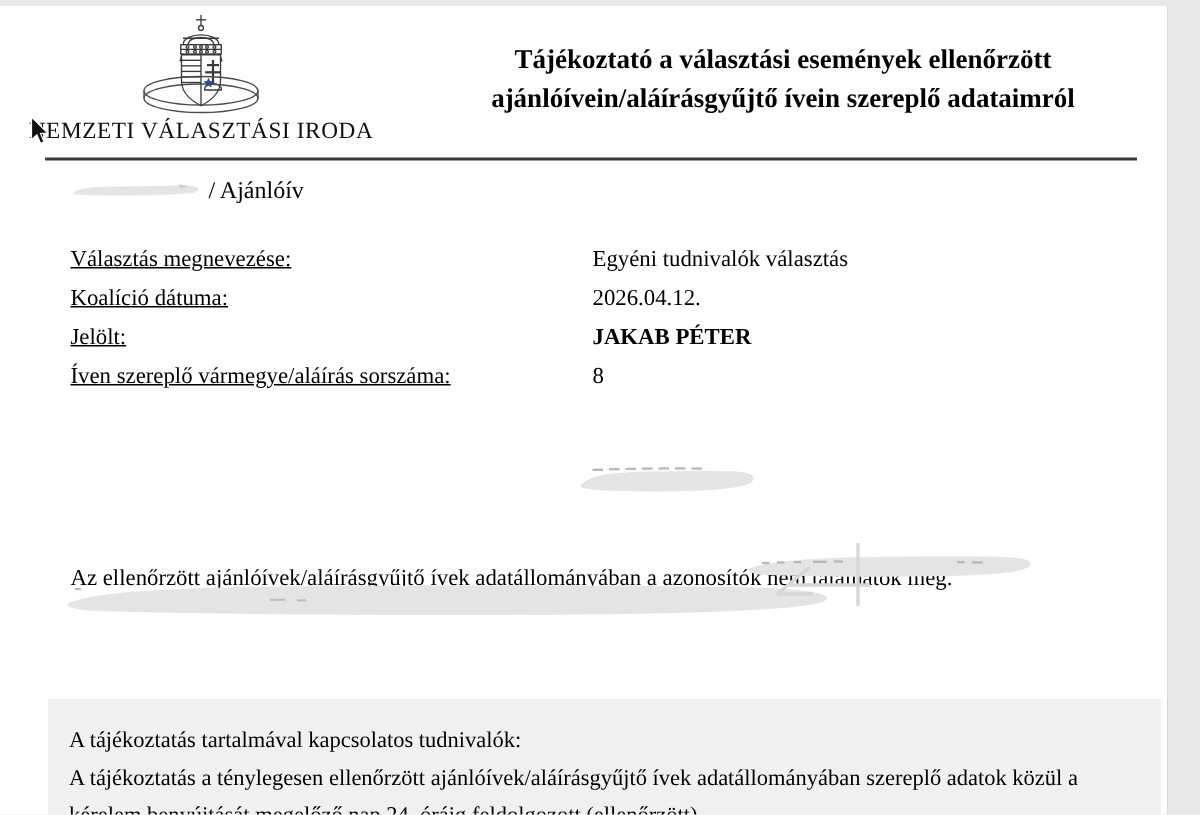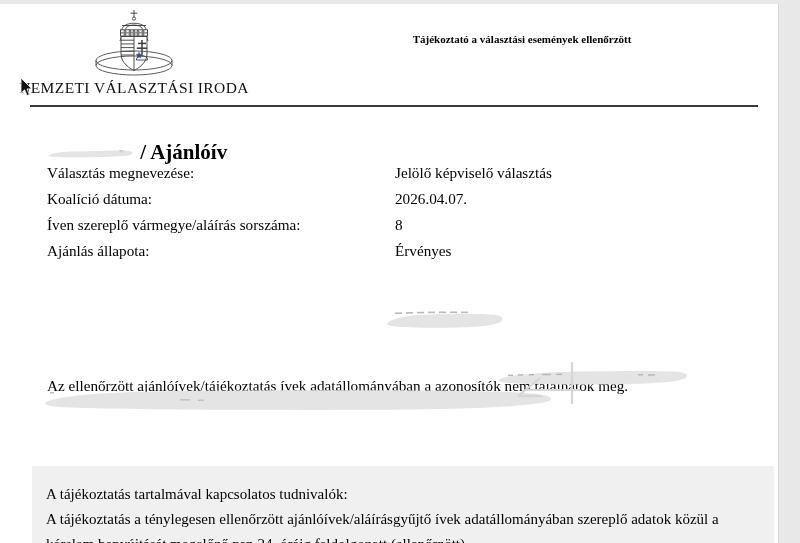--- a/index.html
+++ b/index.html
@@ -60,21 +60,21 @@
     white-space: nowrap;
     color: #111;
   }
   #doc-title {
     position: absolute;
     left: 272px;
     top: 22px;
     width: 500px;
     text-align: center;
     font-weight: bold;
-    font-size: 11px;
+    font-size: 18px;
     line-height: 26px;
     color: #000;
   }
   #rule {
     position: absolute;
     left: 30px;
     top: 101px;
     width: 728px;
     height: 0;
     border-top: 2px solid #3b3b3b;
@@ -84,23 +84,23 @@
   #content {
     position: absolute;
     left: 0;
     top: 104px;
     width: 778px;
   }
 
   #record-heading {
     position: absolute;
     left: 47px;
-    top: 32px;
-    font-size: 21px;
-    font-weight: bold;
+    top: 11px;
+    font-size: 16px;
+    font-weight: normal;
     white-space: nowrap;
   }
   #record-heading .redacted-name {
     display: inline-block;
     width: 88px;
     height: 13px;
     vertical-align: -1px;
   }
 
   table#fields {
@@ -112,20 +112,21 @@
   }
   table#fields td {
     padding: 0;
     height: 26px;
     vertical-align: middle;
     white-space: nowrap;
   }
   td.field-label {
     width: 348px;
     font-weight: normal;
+    text-decoration: underline;
   }
   td.field-value {
     font-weight: normal;
   }
   td.field-value.bold {
     font-weight: bold;
   }
 
   
   .smudge {
@@ -227,20 +228,21 @@
             <ellipse cx="42" cy="57.5" rx="38" ry="9.5"></ellipse>
             <line x1="4" y1="52.5" x2="4" y2="57.5"></line>
             <line x1="80" y1="52.5" x2="80" y2="57.5"></line>
           </g>
         </svg>
         <div id="org-name">NEMZETI VÁLASZTÁSI IRODA</div>
       </div>
 
       <div id="doc-title">
         <div>Tájékoztató a választási események ellenőrzött</div>
+        <div>ajánlóívein/aláírásgyűjtő ívein szereplő adataimról</div>
       </div>
 
       <div id="rule"></div>
     </div>
 
     <div id="content">
 
       <div id="record-heading">
         <span class="redacted-name">
           <svg width="88" height="13" viewBox="0 0 88 13">
@@ -250,33 +252,33 @@
             <path d="M72 2.8 l6 1 -4.6 2 z" fill="#cfcfcf"></path>
           </svg>
         </span>
         <span>/ Ajánlóív</span>
       </div>
 
       <table id="fields">
         <tbody>
             <tr>
               <td class="field-label">Választás megnevezése:</td>
-              <td class="field-value">Jelölő képviselő választás</td>
+              <td class="field-value">Egyéni tudnivalók választás</td>
             </tr>
             <tr>
               <td class="field-label">Koalíció dátuma:</td>
-              <td class="field-value">2026.04.07.</td>
+              <td class="field-value">2026.04.12.</td>
+            </tr>
+            <tr>
+              <td class="field-label">Jelölt:</td>
+              <td class="field-value bold">JAKAB PÉTER</td>
             </tr>
             <tr>
               <td class="field-label">Íven szereplő vármegye/aláírás sorszáma:</td>
               <td class="field-value">8</td>
-            </tr>
-            <tr>
-              <td class="field-label">Ajánlás állapota:</td>
-              <td class="field-value">Érvényes</td>
             </tr>
           </tbody>
       </table>
 
       <div class="smudge" style="left:385px; top:200px;">
         <svg width="122" height="24" viewBox="0 0 122 24">
           <path d="M4 14 C10 8.5, 26 6.8, 48 6.4 C70 6.0, 92 5.6, 106 6.4
                    C115 6.9, 119 9.2, 117 12.4 C114.5 16.4, 98 18.8, 74 19.4
                    C48 20.0, 20 19.6, 8 18.2 C2 17.4, 0.5 16.0, 4 14 Z" fill="#e4e4e4"></path>
           <g fill="#b9b9b9">
@@ -285,21 +287,21 @@
             <rect x="32" y="3.8" width="7" height="1.6"></rect>
             <rect x="43" y="3.6" width="7" height="1.6"></rect>
             <rect x="54" y="3.5" width="7" height="1.6"></rect>
             <rect x="65" y="3.5" width="7" height="1.6"></rect>
             <rect x="76" y="3.6" width="7" height="1.6"></rect>
           </g>
         </svg>
       </div>
 
       <div id="notice">
-        <span>Az ellenőrzött ajánlóívek/tájékoztatás ívek adatállományában a </span><span>azonosítók nem találhatók meg.</span>
+        <span>Az ellenőrzött ajánlóívek/aláírásgyűjtő ívek adatállományában a </span><span>azonosítók nem találhatók meg.</span>
       </div>
 
       <div class="smudge" style="left:498px; top:258px;">
         <svg width="192" height="22" viewBox="0 0 192 22">
           <path d="M2 13 C14 8, 46 6, 84 5.4 C122 4.8, 158 4.6, 176 5.6
                    C187 6.2, 191 8.4, 188 11.6 C184 15.8, 160 17.6, 120 18.2
                    C78 18.8, 30 18.4, 10 17 C1 16.2, -1 14.6, 2 13 Z" fill="#e4e4e4"></path>
           <g fill="#b6b6b6">
             <rect x="10" y="8.6" width="5" height="1.5"></rect>
             <rect x="20" y="8.2" width="5" height="1.5"></rect>

